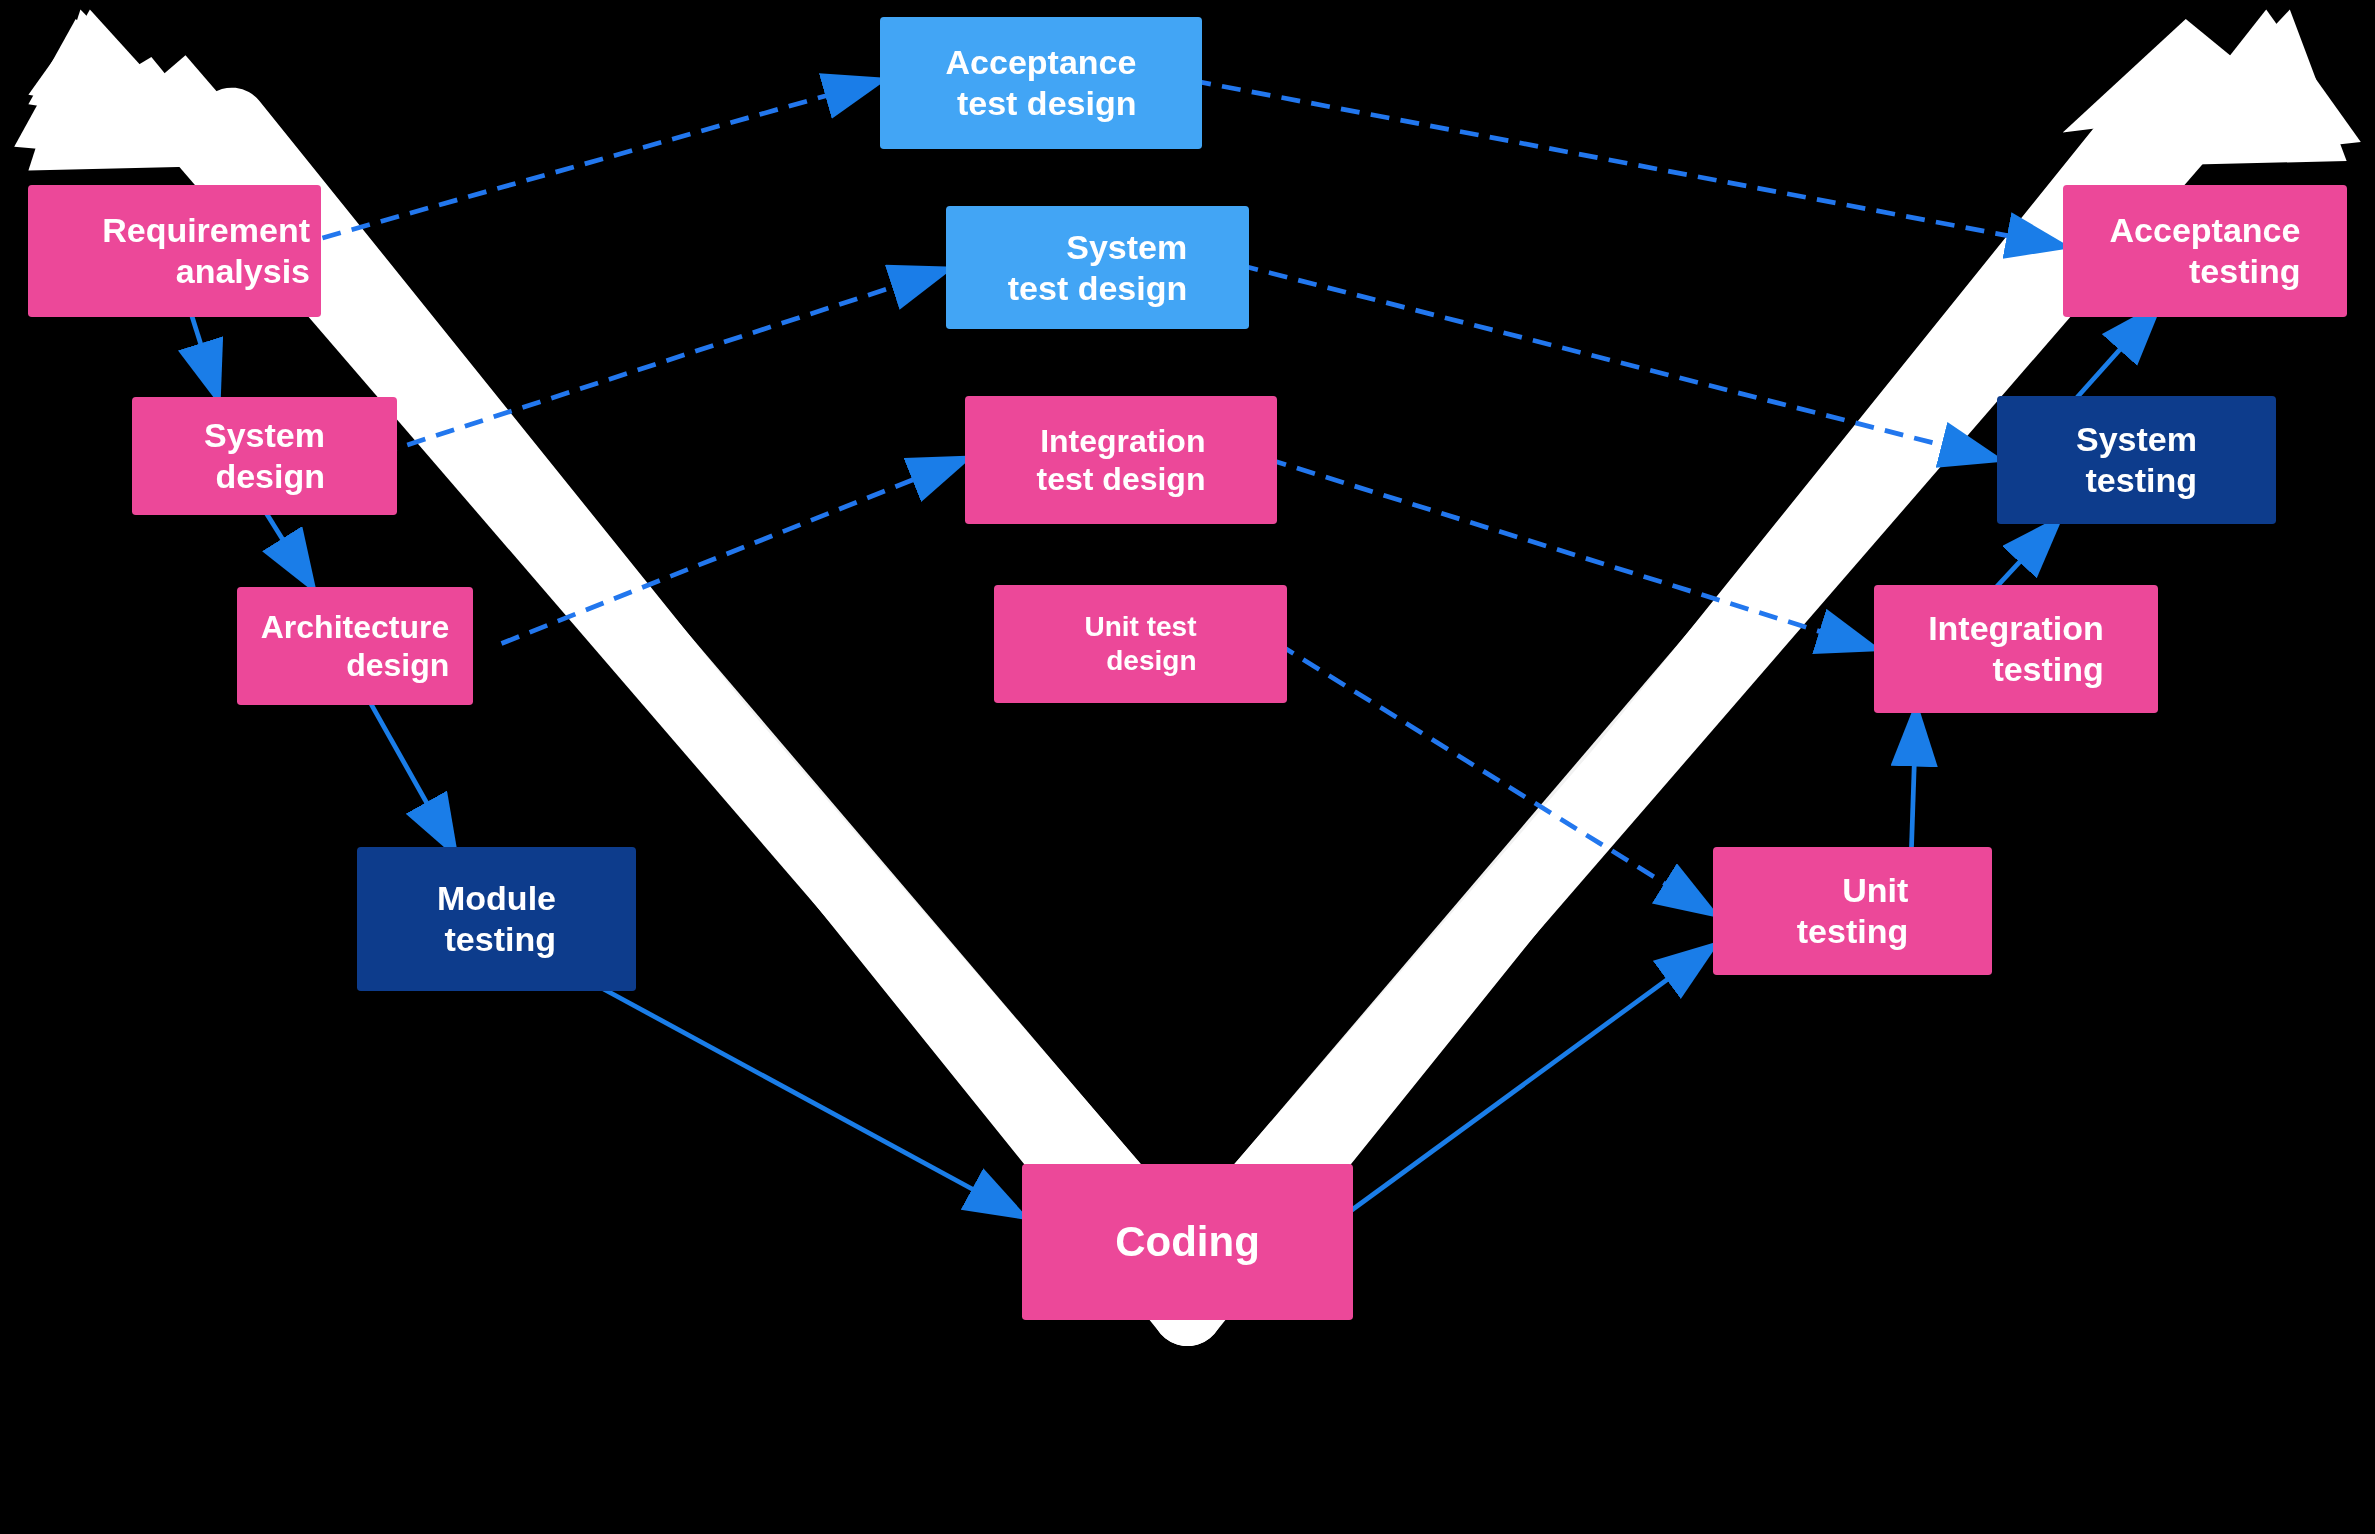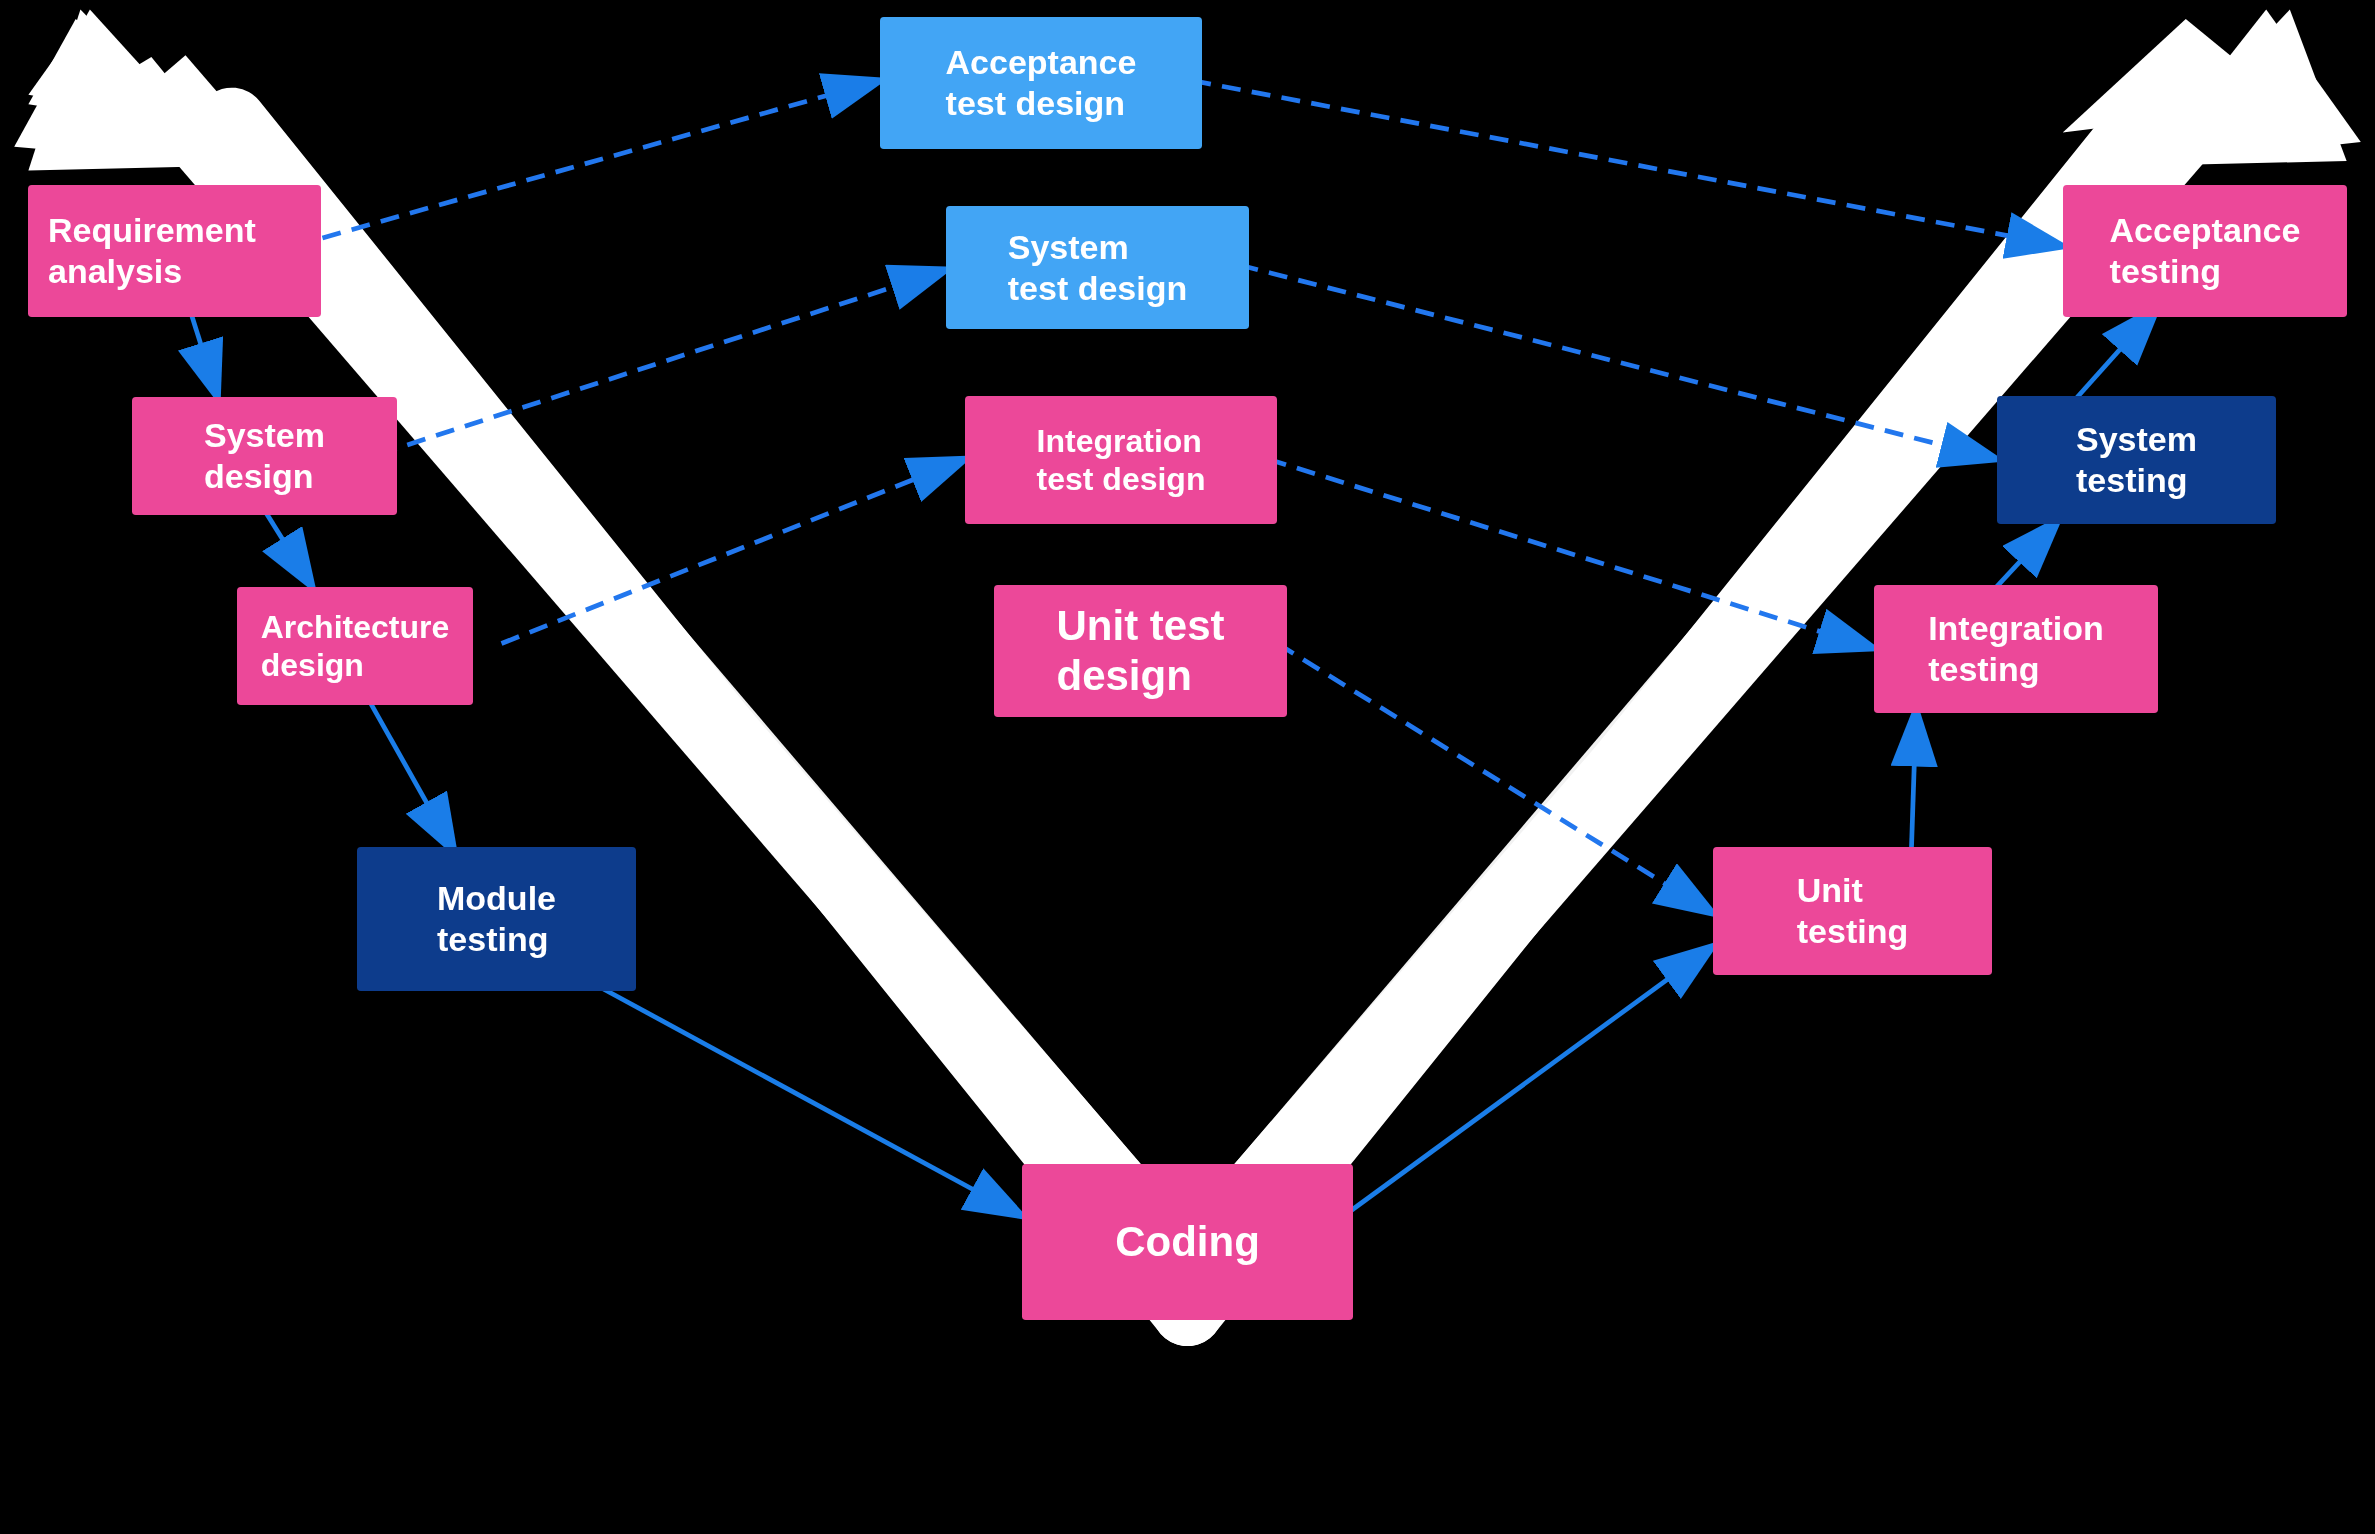--- a/index.html
+++ b/index.html
@@ -16,24 +16,24 @@
       top: 0; left: 0;
       width: 2375px;
       height: 1535px;
     }
     .box {
       position: absolute;
       border-radius: 3.8px;
       display: flex;
       align-items: center;
       justify-content: center;
-      text-align: left;
+      text-align: right;
       font-weight: bold;
       color: #fff;
-      padding: 20px;
+      padding: 11px;
       line-height: 1.2;
     }
     .box-light-blue { background: #ec4899; }
     .box-dark-blue { background: #0d3c8c; }
     svg.arrows {
       position: absolute;
       top: 0; left: 0;
       width: 2375px;
       height: 1535px;
       pointer-events: none;
@@ -155,21 +155,21 @@
   </div>
 
   <div class="box" style="left:946px;top:206px;width:303px;height:123px;font-size:34px;background:#42a5f5;">
     <span>System<br>test design</span>
   </div>
 
   <div class="box box-light-blue" style="left:965px;top:396px;width:312px;height:128px;font-size:32px;">
     <span>Integration<br>test design</span>
   </div>
 
-  <div class="box box-light-blue" style="left:994px;top:585px;width:293px;height:132px;font-size:42px;">
+  <div class="box box-light-blue" style="left:994px;top:585px;width:293px;height:118px;font-size:28px;">
     <span>Unit test<br>design</span>
   </div>
 
   <div class="box box-light-blue" style="left:1022px;top:1164px;width:331px;height:156px;font-size:42px;">
     <span>Coding</span>
   </div>
 
   <div class="box box-light-blue" style="left:2063px;top:185px;width:284px;height:132px;font-size:34px;">
     <span>Acceptance<br>testing</span>
   </div>

